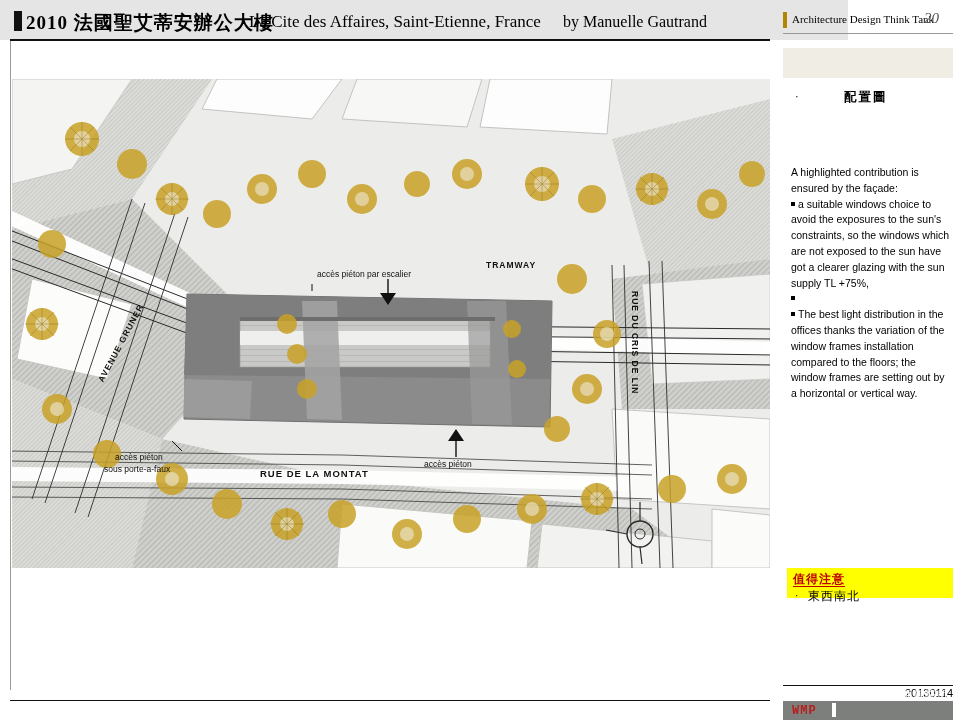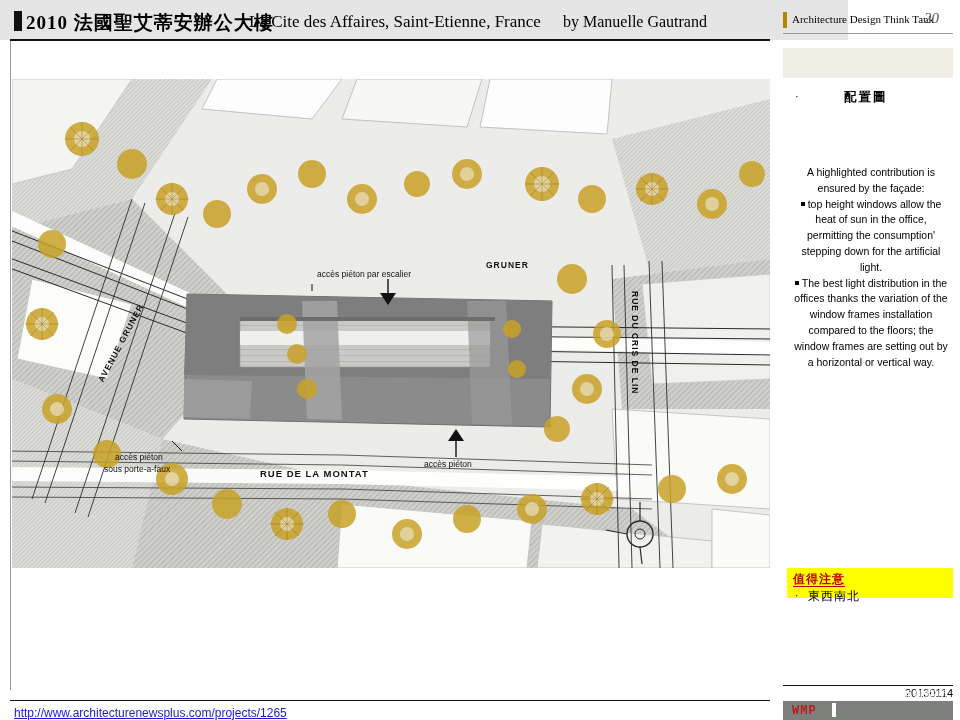--- a/index.html
+++ b/index.html
@@ -102,21 +102,21 @@
     font-size:11px;color:#000;
   }
   .rp-heading{
     position:absolute;left:810px;top:89px;
     font-size:12.5px;color:#000;font-weight:bold;letter-spacing:2px;padding-left:34px;
   }
   .rp-body{
     position:absolute;left:791px;top:165px;width:160px;
     font-size:10.5px;line-height:15.8px;color:#000;
   }
-  .rp-body p{margin:0;text-align:center;}
+  .rp-body p{margin:0;}
   .rp-body .bl{margin:0;}
   .sq{display:inline-block;width:4px;height:4px;background:#000;margin-right:3px;vertical-align:2px;}
 
   .note-band{
     position:absolute;left:787px;top:568px;width:166px;height:30px;
     background:#ffff00;
   }
   .note-title{
     position:absolute;left:793px;top:571px;
     font-size:12px;color:#c00000;font-weight:bold;letter-spacing:1px;
@@ -351,40 +351,40 @@
       <path d="M376,200 L376,214" stroke="#111" stroke-width="1.4"></path>
       <polygon points="436,362 452,362 444,350" fill="#111"></polygon>
       <path d="M444,362 L444,378" stroke="#111" stroke-width="1.4"></path>
 
       <path d="M300,205 L300,212" stroke="#111" stroke-width="1"></path>
 
       <path d="M170,372 L160,362" stroke="#111" stroke-width="1"></path>
     </svg>
 
     <div class="mlabel" style="left:305px;top:190px;">accès piéton par escalier</div>
-    <div class="mlabel b" style="left:474px;top:181px;">GRUNER</div>
+    <div class="mlabel b" style="left:474px;top:181px;">TRAMWAY</div>
     <div class="mlabel b rot-r" style="left:628px;top:212px;">RUE DU CRIS DE LIN</div>
     <div class="mlabel b rot-l" style="left:84px;top:300px;">AVENUE GRUNER</div>
     <div class="mlabel" style="left:103px;top:373px;">accès piéton</div>
     <div class="mlabel" style="left:92px;top:385px;">sous porte-a-faux</div>
     <div class="mlabel b" style="left:248px;top:389px;font-size:9.5px;">RUE DE LA MONTAT</div>
     <div class="mlabel" style="left:412px;top:380px;">accès piéton</div>
   </div>
 
   <div class="footer-rule"></div>
-  <a class="footer-link" href="#">http://www.architecturenewsplus.com/projects/1265</a>
 
   <div class="right-panel"></div>
   <div class="rp-head"></div>
   <div class="rp-bullet">·</div>
   <div class="rp-heading">配置圖</div>
 
   <div class="rp-body">
     <p>A highlighted contribution is ensured by the façade:</p>
-    <p class="bl"><span class="sq"></span><span>top height windows allow the heat of sun in the office, permitting the consumption' stepping down for the artificial light.</span></p>
+    <p class="bl"><span class="sq"></span><span>a suitable windows choice to avoid the exposures to the sun's constraints, so the windows which are not exposed to the sun have got a clearer glazing with the sun supply TL +75%,</span></p>
+    <p class="bl"><span class="sq"></span></p>
     <p class="bl"><span class="sq"></span><span>The best light distribution in the offices thanks the variation of the window frames installation compared to the floors; the window frames are setting out by a horizontal or vertical way.</span></p>
   </div>
 
   <div class="note-band"></div>
   <div class="note-title"><span class="u">值得注意</span></div>
   <div class="note-bullet">·</div>
   <div class="note-text">東西南北</div>
 
   <div class="date-rule"></div>
   <div class="date">20130114</div>

